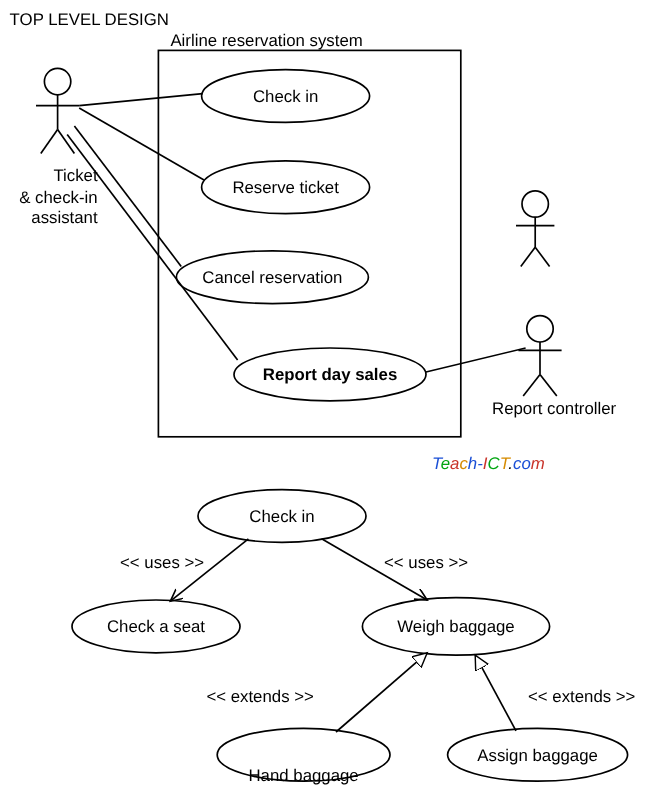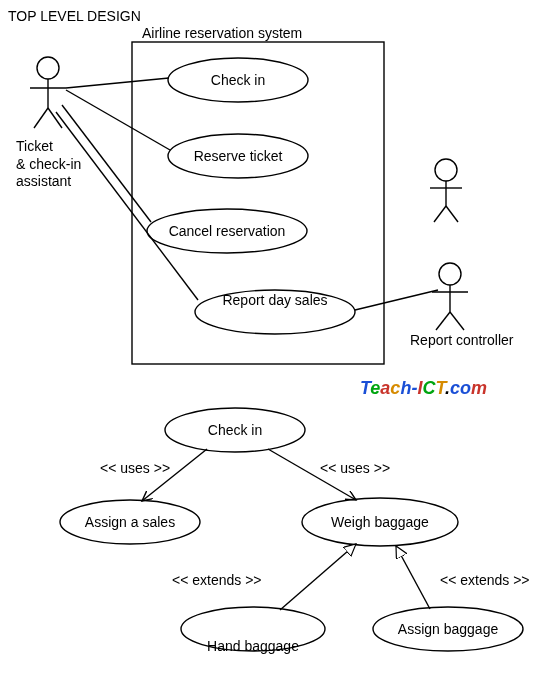--- a/index.html
+++ b/index.html
@@ -13,31 +13,32 @@
   .canvas {
     position: relative;
     width: 550px;
     height: 673px;
     background: #fff;
   }
   svg { display: block; }
   .label {
     position: absolute;
     white-space: pre;
+    text-align: right;
   }
   .ellipse-label {
     position: absolute;
     text-align: left;
     transform: translate(-50%, -50%);
   }
   .watermark {
     position: absolute;
-    font-weight: bold;
+    font-weight: normal;
     font-style: italic;
-    font-size: 18px;
+    font-size: 14px;
   }
   .watermark .t { color: #1a4fd6; }
   .watermark .e1 { color: #00a510; }
   .watermark .a { color: #c9342b; }
   .watermark .c { color: #d68b00; }
   .watermark .h { color: #1a4fd6; }
   .watermark .dash { color: #1a4fd6; }
   .watermark .i { color: #c9342b; }
   .watermark .cc { color: #00a510; }
   .watermark .tt { color: #d68b00; }
@@ -54,25 +55,25 @@
   <div class="label" style="left:142px; top:25px;">Airline reservation system</div>
 
   <div class="label" style="left:16px; top:138px; line-height:1.25;">Ticket
 &amp; check-in
 assistant</div>
   <div class="label" style="left:410px; top:332px;">Report controller</div>
 
   <div class="ellipse-label" style="left:238px; top:80px;">Check in</div>
   <div class="ellipse-label" style="left:238px; top:156px;">Reserve ticket</div>
   <div class="ellipse-label" style="left:227px; top:231px;">Cancel reservation</div>
-  <div class="ellipse-label" style="left:275px; top:300px;">Report day sales</div>
+  <div class="ellipse-label" style="left:275px; top:312px;font-weight:bold;">Report day sales</div>
 
 
   <div class="ellipse-label" style="left:235px; top:430px;">Check in</div>
-  <div class="ellipse-label" style="left:130px; top:522px;">Assign a sales</div>
+  <div class="ellipse-label" style="left:130px; top:522px;">Check a seat</div>
   <div class="ellipse-label" style="left:380px; top:522px;">Weigh baggage</div>
   <div class="ellipse-label" style="left:253px; top:646px;">Hand baggage</div>
   <div class="ellipse-label" style="left:448px; top:629px;">Assign baggage</div>
 
   <div class="label" style="left:100px; top:460px;">&lt;&lt; uses &gt;&gt;</div>
   <div class="label" style="left:320px; top:460px;">&lt;&lt; uses &gt;&gt;</div>
   <div class="label" style="left:172px; top:572px;">&lt;&lt; extends &gt;&gt;</div>
   <div class="label" style="left:440px; top:572px;">&lt;&lt; extends &gt;&gt;</div>
 
   <div class="watermark" style="left:360px; top:378px;">

